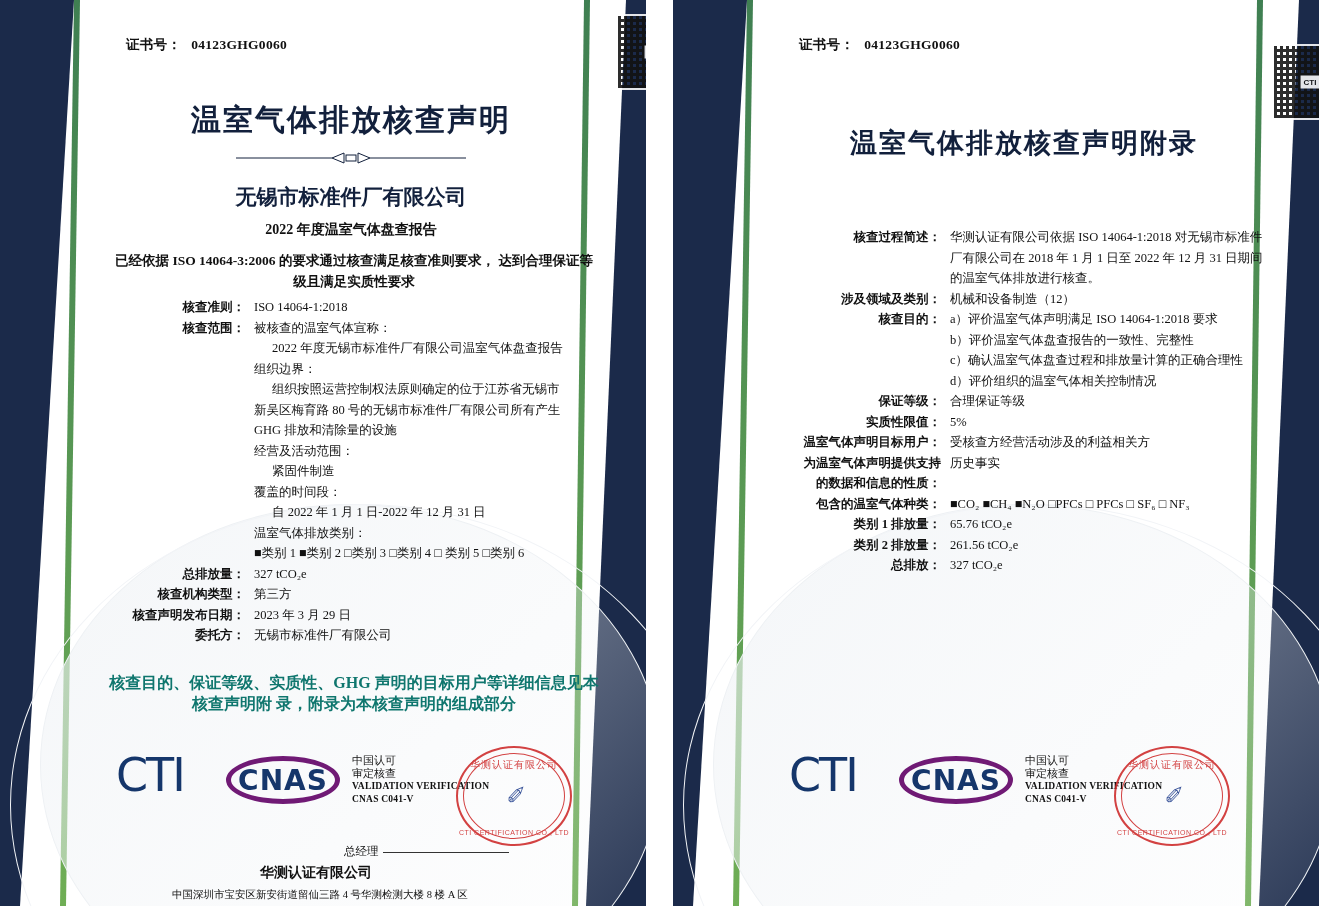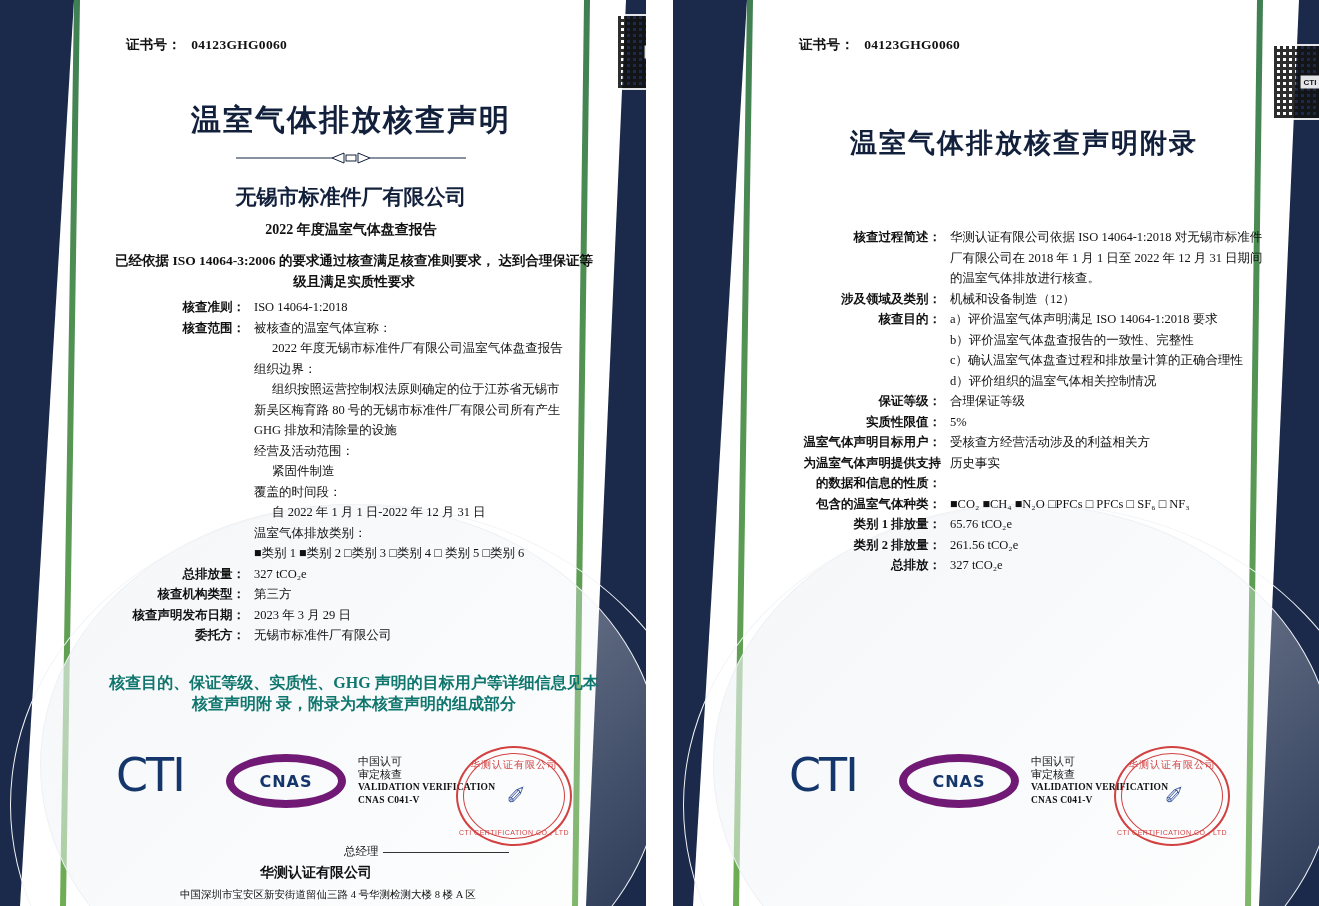--- a/index.html
+++ b/index.html
@@ -228,27 +228,27 @@
     letter-spacing: -2px;
   }
   .cnas-wrap {
     position: absolute;
     left: 130px; top: 18px;
     display: flex;
     align-items: center;
   }
   .cnas-oval {
     width: 104px; height: 38px;
-    border: 8px solid #701a75;
+    border: 5px solid #701a75;
     border-radius: 50%;
     display: flex;
     align-items: center;
     justify-content: center;
     font-family: "DejaVu Sans", sans-serif;
-    font-size: 16px;
+    font-size: 28px;
     font-weight: bold;
     color: #15366b;
     letter-spacing: 1px;
   }
   .cnas-text {
     margin-left: 12px;
     font-size: 10.5px;
     line-height: 13px;
     color: #111;
     font-family: Liberation Serif, serif;
@@ -315,21 +315,21 @@
     position: absolute;
     left: 0; top: 128px;
     width: 440px;
     text-align: center;
     font-size: 14px;
     font-weight: bold;
     color: #111;
   }
   .address {
     position: absolute;
-    left: 12px; top: 152px;
+    left: 4px; top: 152px;
     width: 440px;
     text-align: center;
     font-size: 10.5px;
     color: #111;
   }
 </style>
 </head>
 <body>
 
 <div class="page" id="cert-page-1">

